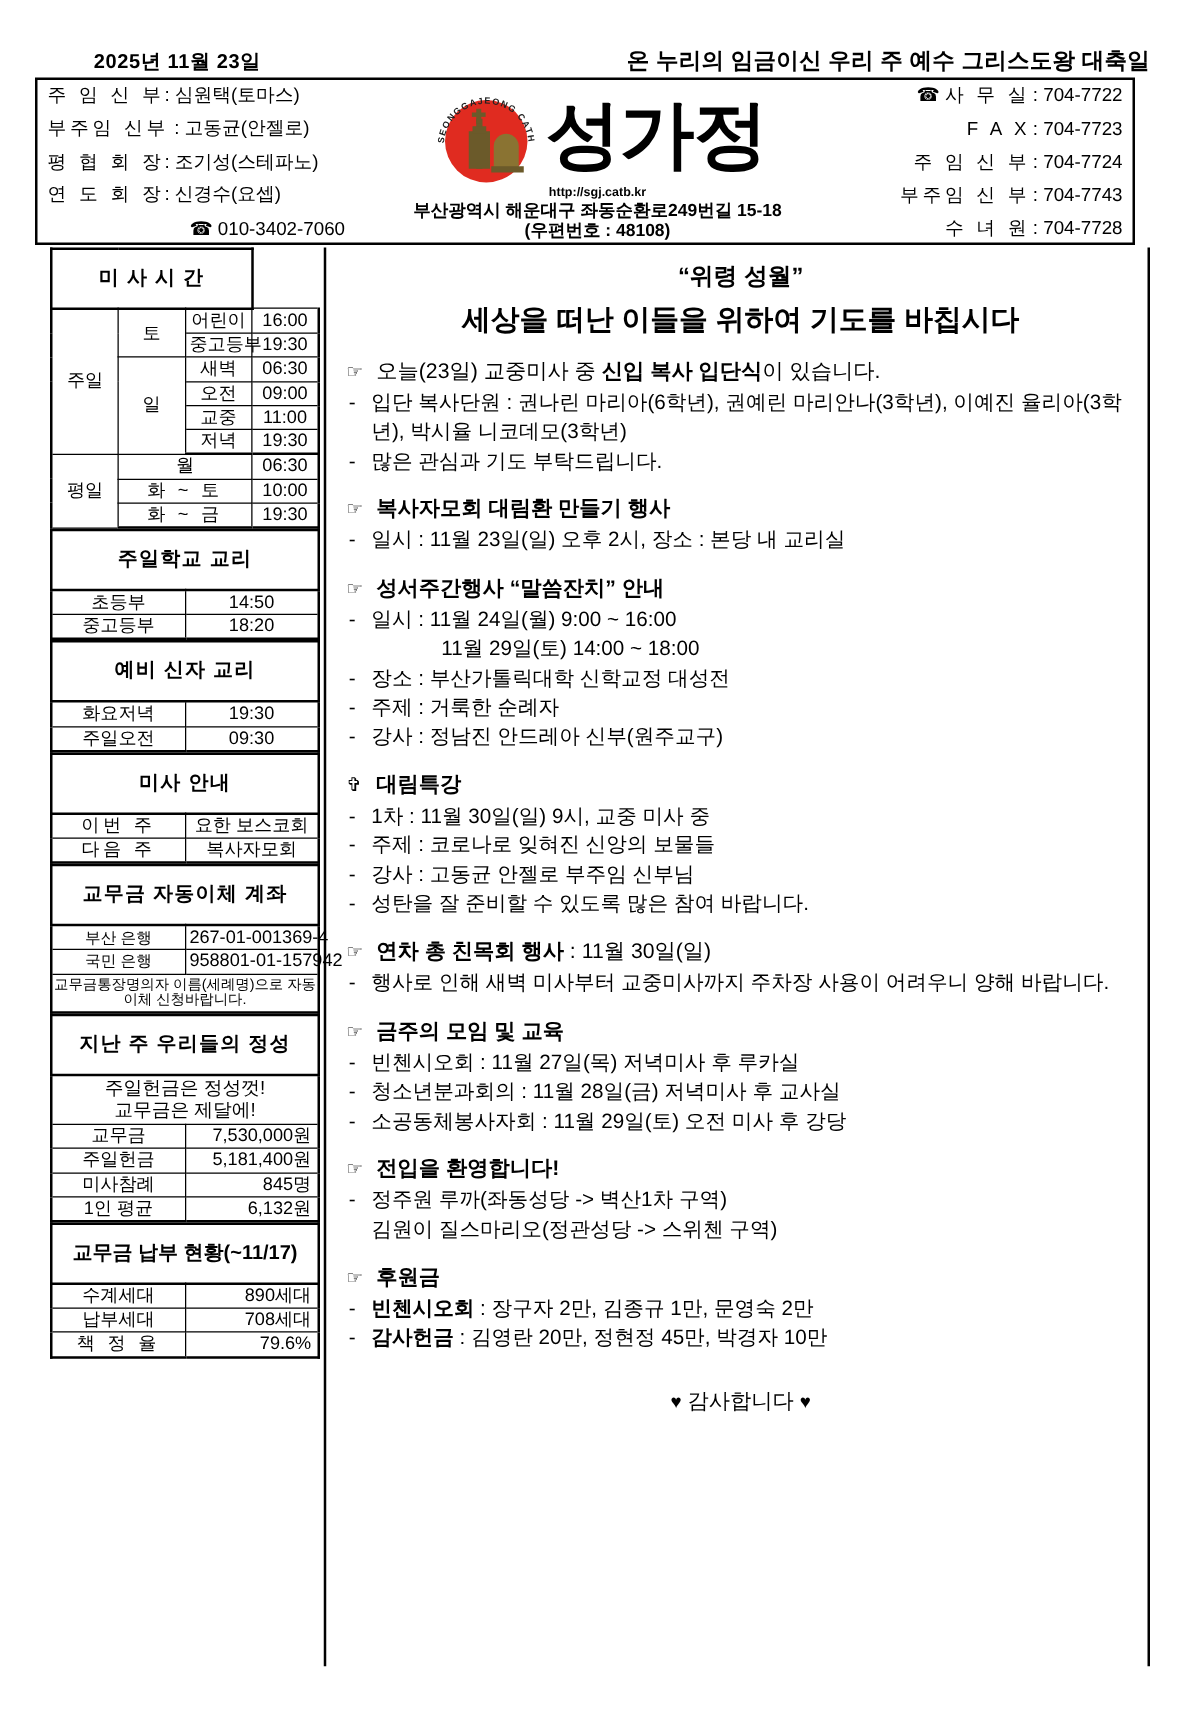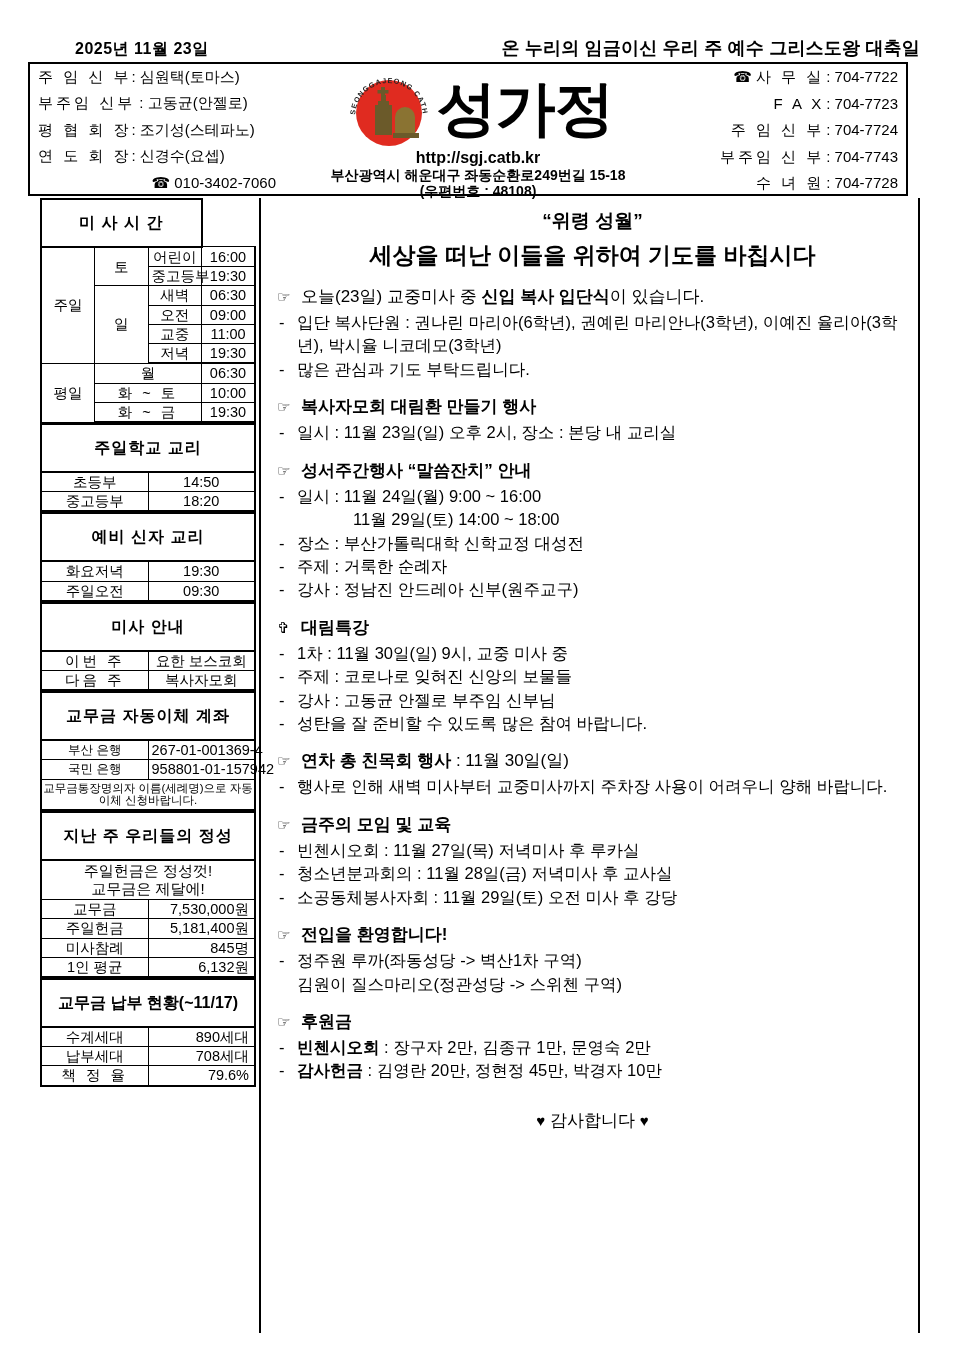--- a/index.html
+++ b/index.html
@@ -81,21 +81,21 @@
   }
   .logo svg { display: block; }
   .bigtitle {
     font-size: 60px;
     font-weight: bold;
     line-height: 0.92;
     letter-spacing: -1px;
     font-family: "DejaVu Sans", "Liberation Sans", sans-serif;
   }
   .hdr-mid .url {
-    font-size: 16px; font-weight: bold;
+    font-size: 10px; font-weight: bold;
     margin-top: -4px;
   }
   .hdr-mid .addr {
     font-size: 14px; font-weight: bold;
     line-height: 1.15;
     text-align: center;
   }
   .hdr-mid .zip {
     font-size: 14px; font-weight: bold;
     text-align: center;

